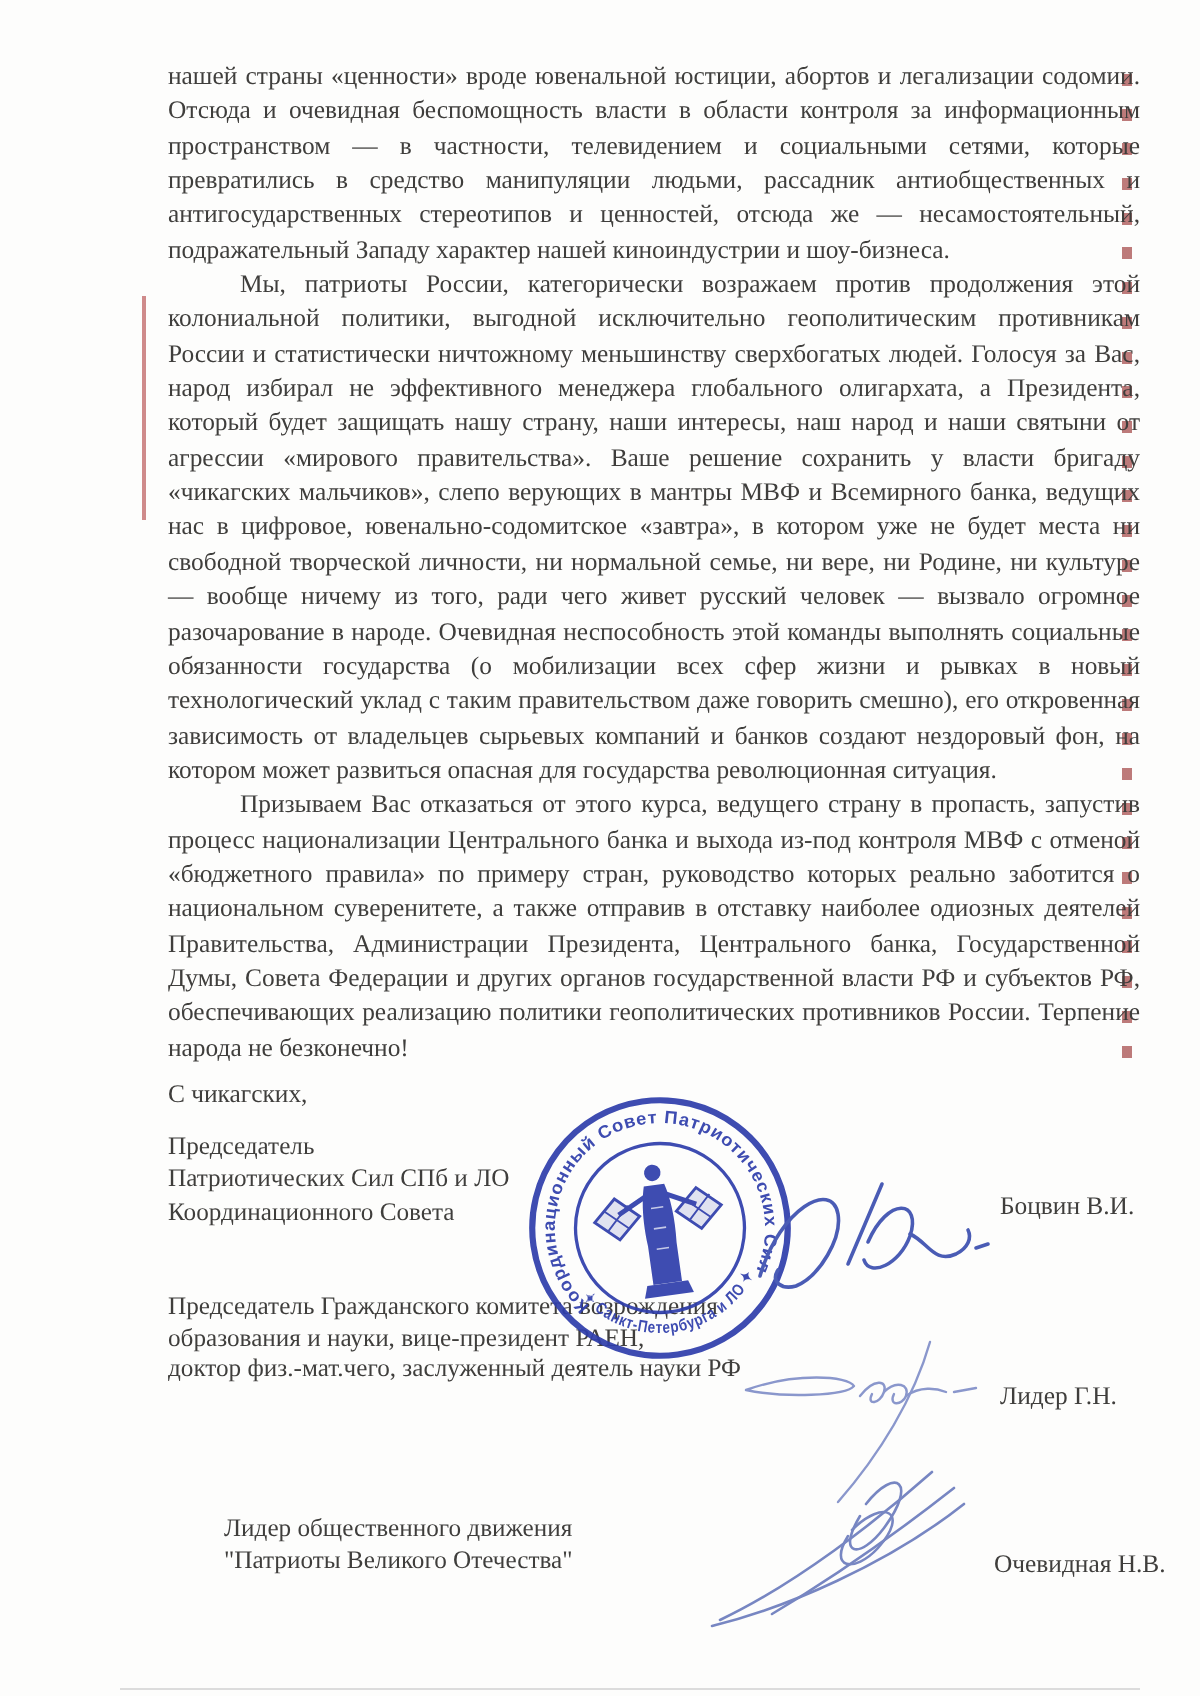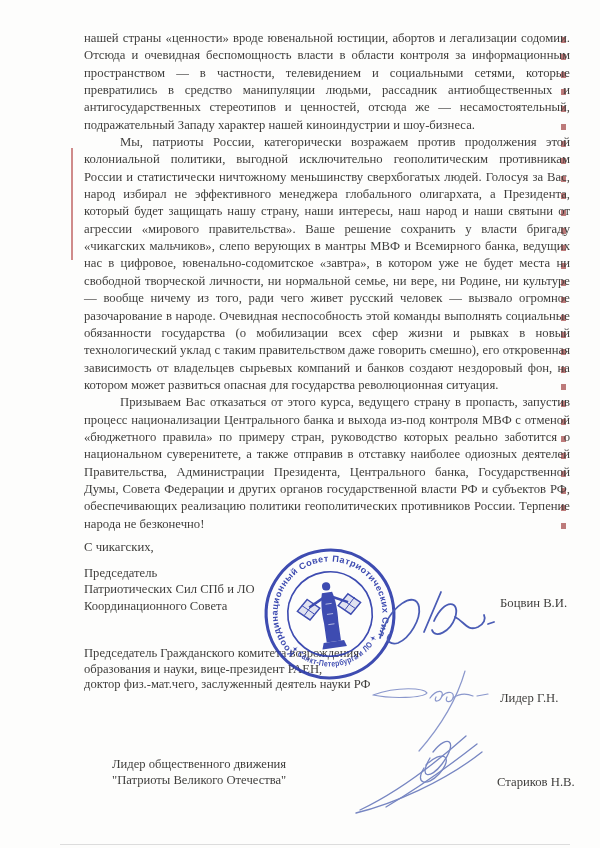--- a/index.html
+++ b/index.html
@@ -64,21 +64,21 @@
     <div>доктор физ.-мат.чего, заслуженный деятель науки РФ</div>
   </div>
 
   <div class="sig-titles" id="sig3-titles">
     <div>Лидер общественного движения</div>
     <div>"Патриоты Великого Отечества"</div>
   </div>
 
   <div class="sig-name" id="name1">Боцвин В.И.</div>
   <div class="sig-name" id="name2">Лидер Г.Н.</div>
-  <div class="sig-name" id="name3">Стариков Н.В.</div>
+  <div class="sig-name" id="name3">Очевидная Н.В.</div>
 
   <svg class="stamp" viewBox="0 0 132 132">
     <defs>
       <path id="arcTop" d="M 26.9,98.8 A 51,51 0 1 1 107.8,95.3" fill="none"></path>
       <path id="arcBottom" d="M 22.7,93 A 51,51 0 0 0 109.2,93" fill="none"></path>
     </defs>
     <circle cx="66" cy="66" r="62" fill="none" stroke="#2e3dab" stroke-width="3"></circle>
     <circle cx="66" cy="66" r="41" fill="none" stroke="#2e3dab" stroke-width="1.6"></circle>
     <text class="stamp-text" font-size="8.6">
       <textPath href="#arcTop" textLength="224" lengthAdjust="spacingAndGlyphs">Координационный Совет Патриотических Сил</textPath>

